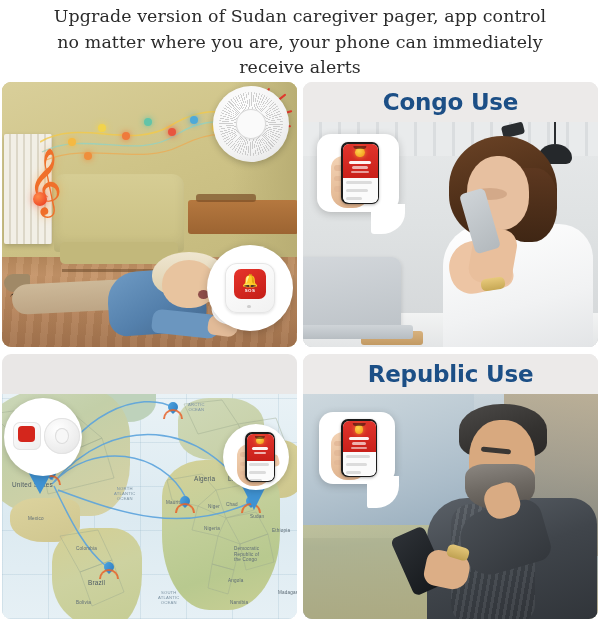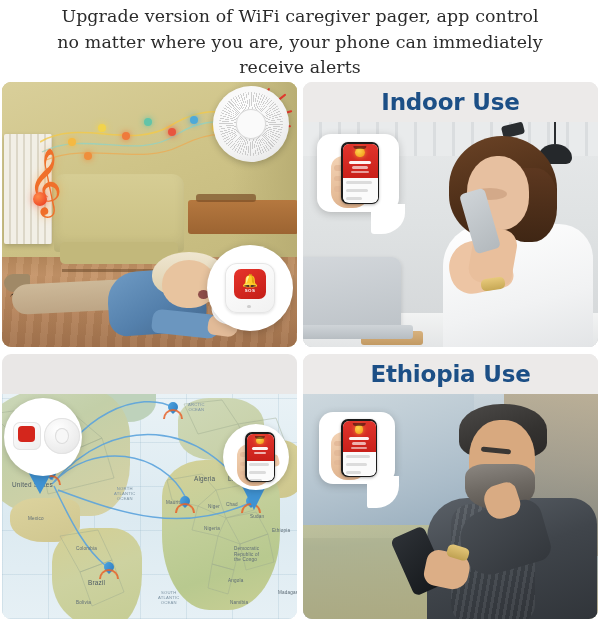--- a/index.html
+++ b/index.html
@@ -540,21 +540,21 @@
   .p4-watch {
     position: absolute; left: 40px; top: 144px; width: 22px; height: 13px;
     background: linear-gradient(180deg, #e3c678, #bfa152); border-radius: 5px; transform: rotate(16deg);
   }
 </style>
 </head>
 <body>
 
 <div class="page">
 
-  <div class="header">Upgrade version of WiFi caregiver pager, app control
+  <div class="header">Upgrade version of Sudan caregiver pager, app control
 no matter where you are, your phone can immediately
 receive alerts</div>
 
   <div class="grid">
 
     <div class="panel p1">
       <div class="photo">
         <div class="p1-wall"></div>
         <div class="p1-floor"></div>
         <div class="p1-radiator"></div>
@@ -608,21 +608,21 @@
               <span class="bell">🔔</span>
               <span class="sostxt">SOS</span>
             </div>
             <span class="led"></span>
           </div>
         </div>
       </div>
     </div>
 
     <div class="panel p2">
-      <div class="panel-title">Indoor Use</div>
+      <div class="panel-title">Congo Use</div>
       <div class="photo">
         <div class="p2-bg"></div>
         <div class="p2-ceil"></div>
         <div class="p2-lamp2"></div>
         <div class="p2-lamp"></div>
         <div class="p2-desk"></div>
         <div class="p2-board"></div>
         <div class="p2-laptop"></div>
         <div class="p2-laptopbase"></div>
 
@@ -789,21 +789,21 @@
                   <div class="ph-row m"></div>
                   <div class="ph-row s"></div>
               </div>
             </div>
           </div>
         </div>
       </div>
     </div>
 
     <div class="panel p4">
-      <div class="panel-title">Ethiopia Use</div>
+      <div class="panel-title">Republic Use</div>
       <div class="photo">
         <div class="p4-bg"></div>
         <div class="p4-blur1"></div>
         <div class="p4-blur2"></div>
         <div class="p4-blur3"></div>
 
         <div class="p4-man">
           <div class="p4-body"></div>
           <div class="p4-hair"></div>
           <div class="p4-head"></div>

